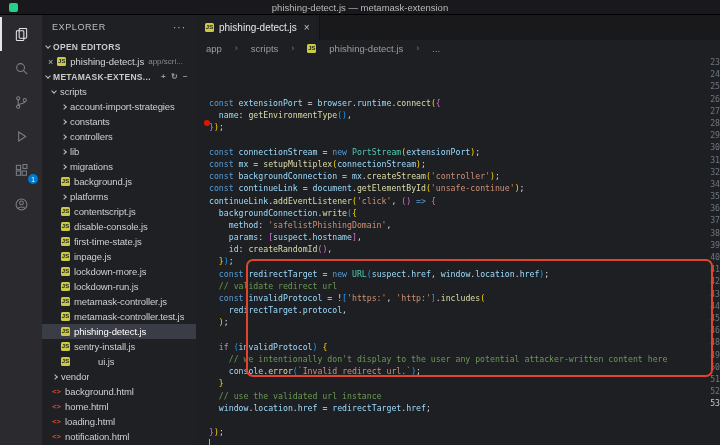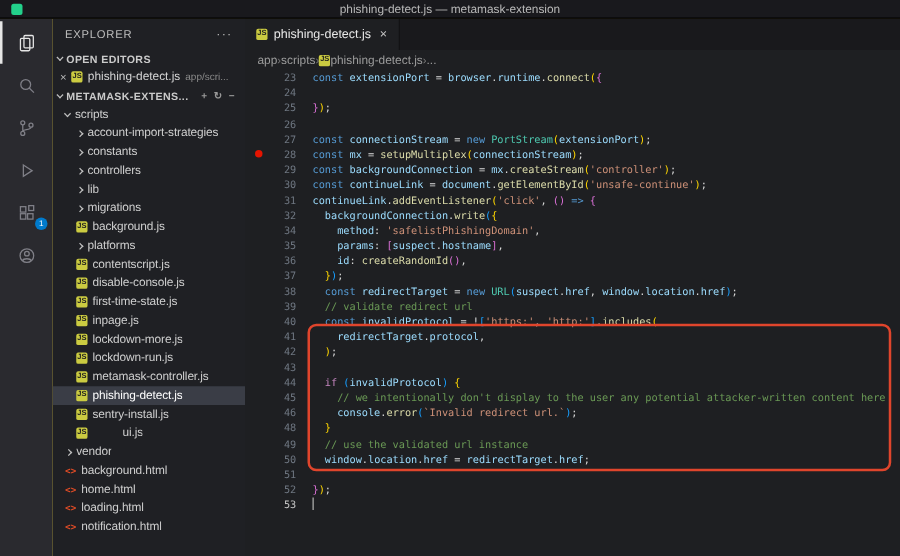--- a/index.html
+++ b/index.html
@@ -1,19 +1,19 @@
 <!DOCTYPE html>
 <html><head>
 <meta charset="utf-8">
 <style>
   * { margin:0; padding:0; box-sizing:border-box; }
   html,body { background:#000; }
   .app {
     position:relative; width:720px; height:445px; overflow:hidden;
-    background:#fde047; font-family:"Liberation Sans", sans-serif;
+    background:#0ea5e9; font-family:"Liberation Sans", sans-serif;
     color:#cccccc; cursor:default;
   }
   
   .titlebar {
     height:15px; background:#19191d; display:flex; align-items:center;
     position:relative; border-bottom:1px solid #000;
   }
   .app-icon { width:9px; height:9px; border-radius:2px; background:#23d18b; margin-left:9px; }
   .window-title {
     position:absolute; left:0; right:0; text-align:center;
@@ -67,27 +67,27 @@
   .html-icon { flex:none; color:#e44d26; font-size:7.5px; font-weight:bold; font-family:"DejaVu Sans Mono", monospace; }
   
   .editor { flex:1; display:flex; flex-direction:column; background:#1e1f22; overflow:hidden; }
   .tabbar { height:25px; background:#19191c; display:flex; flex:none; }
   .tab {
     height:25px; padding:0 9px; display:flex; align-items:center; gap:5px;
     background:#1e1f22; color:#e8e8e8; font-size:10px; border-right:1px solid #121214;
   }
   .tab-close { color:#c5c5c5; font-size:10px; margin-left:2px; }
   .breadcrumb {
-    height:16px; display:flex; align-items:center; gap:0; padding-left:10px;
+    height:16px; display:flex; align-items:center; gap:13px; padding-left:10px;
     font-size:9.5px; color:#9d9d9d; flex:none;
   }
   .crumb-sep { color:#7a7a7a; font-size:9px; }
   
   .code { flex:1; overflow:hidden; font-family:"DejaVu Sans Mono", monospace; font-size:8.2px; }
-  .code-line { position:relative; display:flex; height:12.2px; line-height:12.2px; white-space:pre; }
+  .code-line { position:relative; display:flex; height:12.2px; line-height:12.2px; white-space:pre;flex-direction:column; }
   .gutter { flex:0 0 41px; text-align:right; color:#6e7681; }
   .gutter.cur { color:#c6c6c6; }
   .line-text { margin-left:13px; }
   .bp { position:absolute; left:8px; top:3px; width:6px; height:6px; border-radius:50%; background:#e51400; }
   .cursor { display:inline-block; width:1px; height:10px; background:#aeafad; vertical-align:-2px; }
   .tk-k{color:#569cd6} .tk-kw2{color:#c586c0} .tk-v{color:#9cdcfe} .tk-f{color:#dcdcaa}
   .tk-cl{color:#4ec9b0} .tk-s{color:#ce9178} .tk-c{color:#6a9955} .tk-p{color:#d8d8d8}
   .tk-b1{color:#ffd700} .tk-b2{color:#da70d6} .tk-b3{color:#179fff}
   
   .annotation-box {
@@ -228,20 +228,24 @@
             <span class="js-badge">JS</span>
             <span class="tree-label">lockdown-more.js</span>
           </div>
           <div class="tree-row" style="padding-left: 19px;">
             <span class="js-badge">JS</span>
             <span class="tree-label">lockdown-run.js</span>
           </div>
           <div class="tree-row" style="padding-left: 19px;">
             <span class="js-badge">JS</span>
             <span class="tree-label">metamask-controller.js</span>
+          </div>
+          <div class="tree-row" style="padding-left: 19px;">
+            <span class="js-badge">JS</span>
+            <span class="tree-label">metamask-controller.test.js</span>
           </div>
           <div class="tree-row selected" style="padding-left: 19px;">
             <span class="js-badge">JS</span>
             <span class="tree-label">phishing-detect.js</span>
           </div>
           <div class="tree-row" style="padding-left: 19px;">
             <span class="js-badge">JS</span>
             <span class="tree-label">sentry-install.js</span>
           </div>
           <div class="tree-row" style="padding-left: 19px; gap: 28px;">
@@ -284,21 +288,21 @@
         <span class="crumb-sep">›</span>
         <span>scripts</span>
         <span class="crumb-sep">›</span>
         <span class="js-badge">JS</span>
         <span>phishing-detect.js</span>
         <span class="crumb-sep">›</span>
         <span>...</span>
       </div>
       <div class="code">
           <div class="code-line"><span class="gutter">23</span><span class="line-text"><span class="tk-k">const </span><span class="tk-v">extensionPort</span><span class="tk-p"> = </span><span class="tk-v">browser</span><span class="tk-p">.</span><span class="tk-v">runtime</span><span class="tk-p">.</span><span class="tk-f">connect</span><span class="tk-b1">(</span><span class="tk-b2">{</span></span></div>
-          <div class="code-line"><span class="gutter">24</span></div>
+          <div class="code-line"><span class="gutter">24</span><span class="line-text"><span class="tk-p">  </span><span class="tk-v">name</span><span class="tk-p">: </span><span class="tk-f">getEnvironmentType</span><span class="tk-b3">()</span><span class="tk-p">,</span></span></div>
           <div class="code-line"><span class="gutter">25</span><span class="line-text"><span class="tk-b2">}</span><span class="tk-b1">)</span><span class="tk-p">;</span></span></div>
           <div class="code-line"><span class="gutter">26</span><span class="line-text"></span></div>
           <div class="code-line"><span class="gutter">27</span><span class="line-text"><span class="tk-k">const </span><span class="tk-v">connectionStream</span><span class="tk-p"> = </span><span class="tk-k">new </span><span class="tk-cl">PortStream</span><span class="tk-b1">(</span><span class="tk-v">extensionPort</span><span class="tk-b1">)</span><span class="tk-p">;</span></span></div>
           <div class="code-line"><span class="bp"></span><span class="gutter">28</span><span class="line-text"><span class="tk-k">const </span><span class="tk-v">mx</span><span class="tk-p"> = </span><span class="tk-f">setupMultiplex</span><span class="tk-b1">(</span><span class="tk-v">connectionStream</span><span class="tk-b1">)</span><span class="tk-p">;</span></span></div>
           <div class="code-line"><span class="gutter">29</span><span class="line-text"><span class="tk-k">const </span><span class="tk-v">backgroundConnection</span><span class="tk-p"> = </span><span class="tk-v">mx</span><span class="tk-p">.</span><span class="tk-f">createStream</span><span class="tk-b1">(</span><span class="tk-s">'controller'</span><span class="tk-b1">)</span><span class="tk-p">;</span></span></div>
           <div class="code-line"><span class="gutter">30</span><span class="line-text"><span class="tk-k">const </span><span class="tk-v">continueLink</span><span class="tk-p"> = </span><span class="tk-v">document</span><span class="tk-p">.</span><span class="tk-f">getElementById</span><span class="tk-b1">(</span><span class="tk-s">'unsafe-continue'</span><span class="tk-b1">)</span><span class="tk-p">;</span></span></div>
           <div class="code-line"><span class="gutter">31</span><span class="line-text"><span class="tk-v">continueLink</span><span class="tk-p">.</span><span class="tk-f">addEventListener</span><span class="tk-b1">(</span><span class="tk-s">'click'</span><span class="tk-p">, </span><span class="tk-b2">()</span><span class="tk-p"> </span><span class="tk-k">=&gt;</span><span class="tk-p"> </span><span class="tk-b2">{</span></span></div>
           <div class="code-line"><span class="gutter">32</span><span class="line-text"><span class="tk-p">  </span><span class="tk-v">backgroundConnection</span><span class="tk-p">.</span><span class="tk-f">write</span><span class="tk-b3">(</span><span class="tk-b1">{</span></span></div>
           <div class="code-line"><span class="gutter">34</span><span class="line-text"><span class="tk-p">    </span><span class="tk-v">method</span><span class="tk-p">: </span><span class="tk-s">'safelistPhishingDomain'</span><span class="tk-p">,</span></span></div>
           <div class="code-line"><span class="gutter">35</span><span class="line-text"><span class="tk-p">    </span><span class="tk-v">params</span><span class="tk-p">: </span><span class="tk-b2">[</span><span class="tk-v">suspect</span><span class="tk-p">.</span><span class="tk-v">hostname</span><span class="tk-b2">]</span><span class="tk-p">,</span></span></div>

